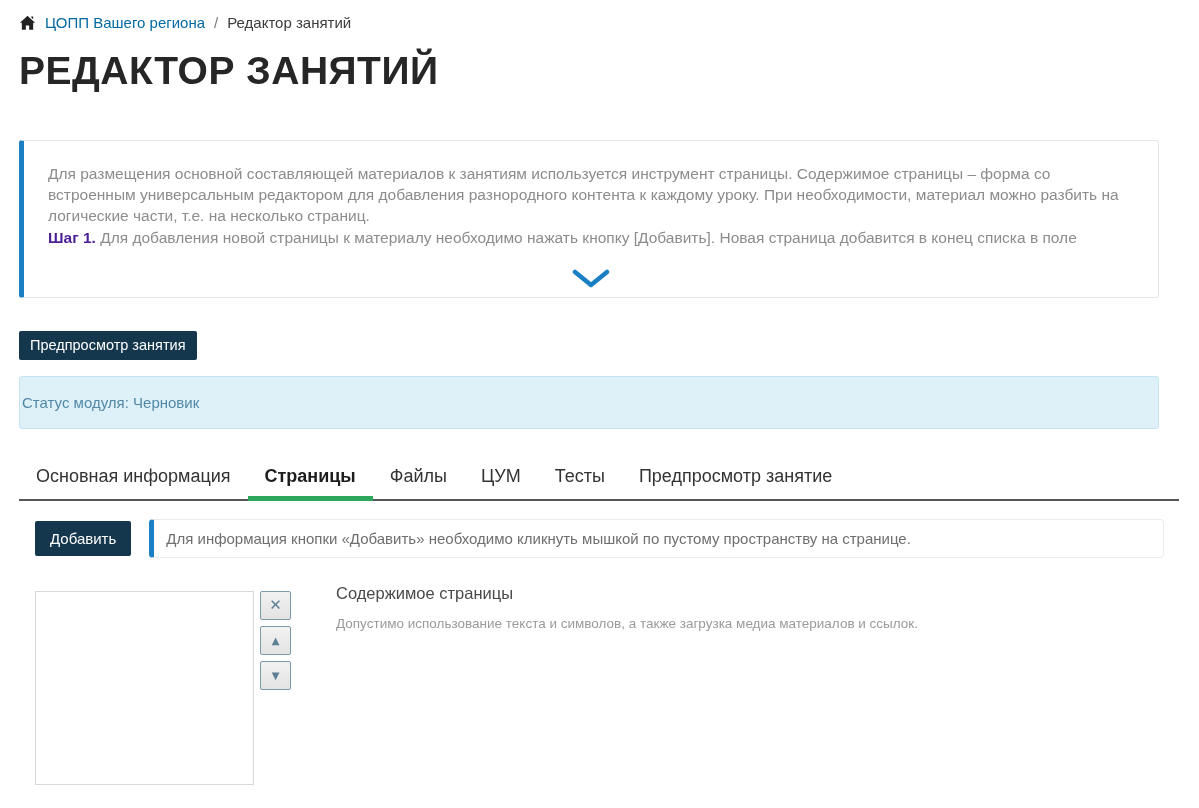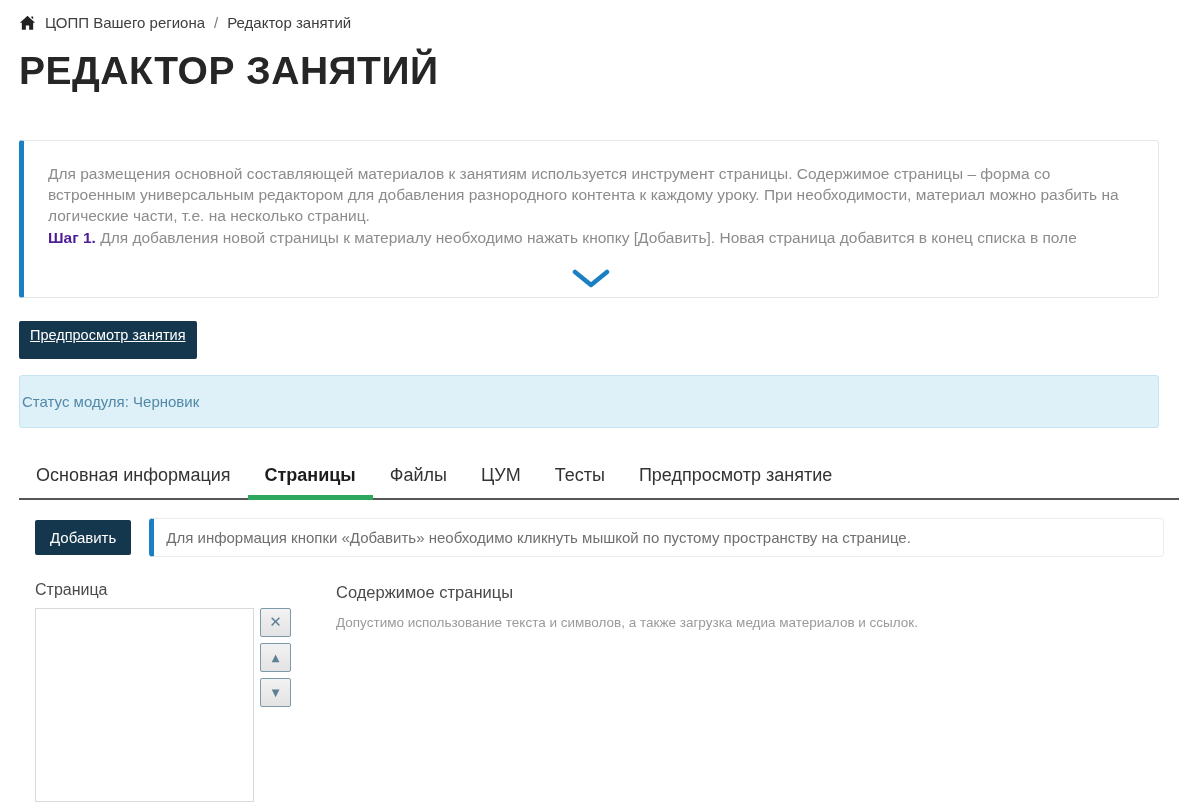--- a/index.html
+++ b/index.html
@@ -9,21 +9,21 @@
     color: #3f3f3f;
   }
   .container { margin: 0 19px; width: 1160px; }
 
   
   .breadcrumb {
     display: flex; align-items: center; gap: 9px;
     padding-top: 14px; font-size: 15px; color: #3c3c3c;
   }
   .breadcrumb .home-ic { display: inline-flex; color: #222; cursor: pointer; }
-  .breadcrumb a { color: #404040; text-decoration: none; cursor: pointer; }
+  .breadcrumb a { color: #0369a1; text-decoration: none; cursor: pointer; }
   .breadcrumb .sep { color: #7a7a7a; }
 
   
   h1.page-title {
     margin-top: 18px;
     font-size: 39px; font-weight: 800; letter-spacing: 0.5px;
     color: #262626;
   }
 
   
@@ -50,21 +50,21 @@
   }
 
   
   .btn-navy {
     display: inline-block;
     background: #14374e; color: #ffffff;
     border: none; border-radius: 2px;
     font-family: "Liberation Sans", sans-serif;
     font-size: 14.5px; cursor: pointer;
   }
-  .preview-btn { margin-top: 23px; padding: 6px 11px 16px; text-decoration: underline; }
+  .preview-btn { margin-top: 33px; padding: 6px 11px 7px; }
 
   
   .status-banner {
     margin-top: 16px; margin-right: 20px;
     background: #def0f8; border: 1px solid #c6e4f2; border-radius: 3px;
     padding: 17px 2px; font-size: 15px; color: #5289a7;
   }
 
   
   .tabs {
@@ -177,21 +177,20 @@
     <button class="btn-navy add-btn">Добавить</button>
     <div class="add-hint">
       <span>Для информация кнопки «Добавить» необходимо кликнуть мышкой по пустому пространству на странице.</span>
     </div>
   </div>
 
   
   <div class="pages-section">
 
     <div class="pages-left">
-      <div class="field-label">Страница</div>
       <div class="list-wrap">
         <div class="pages-listbox"></div>
         <div class="list-controls">
           <button class="ctl-btn">✕</button>
           <button class="ctl-btn tri">▲</button>
           <button class="ctl-btn tri">▼</button>
         </div>
       </div>
     </div>
 

